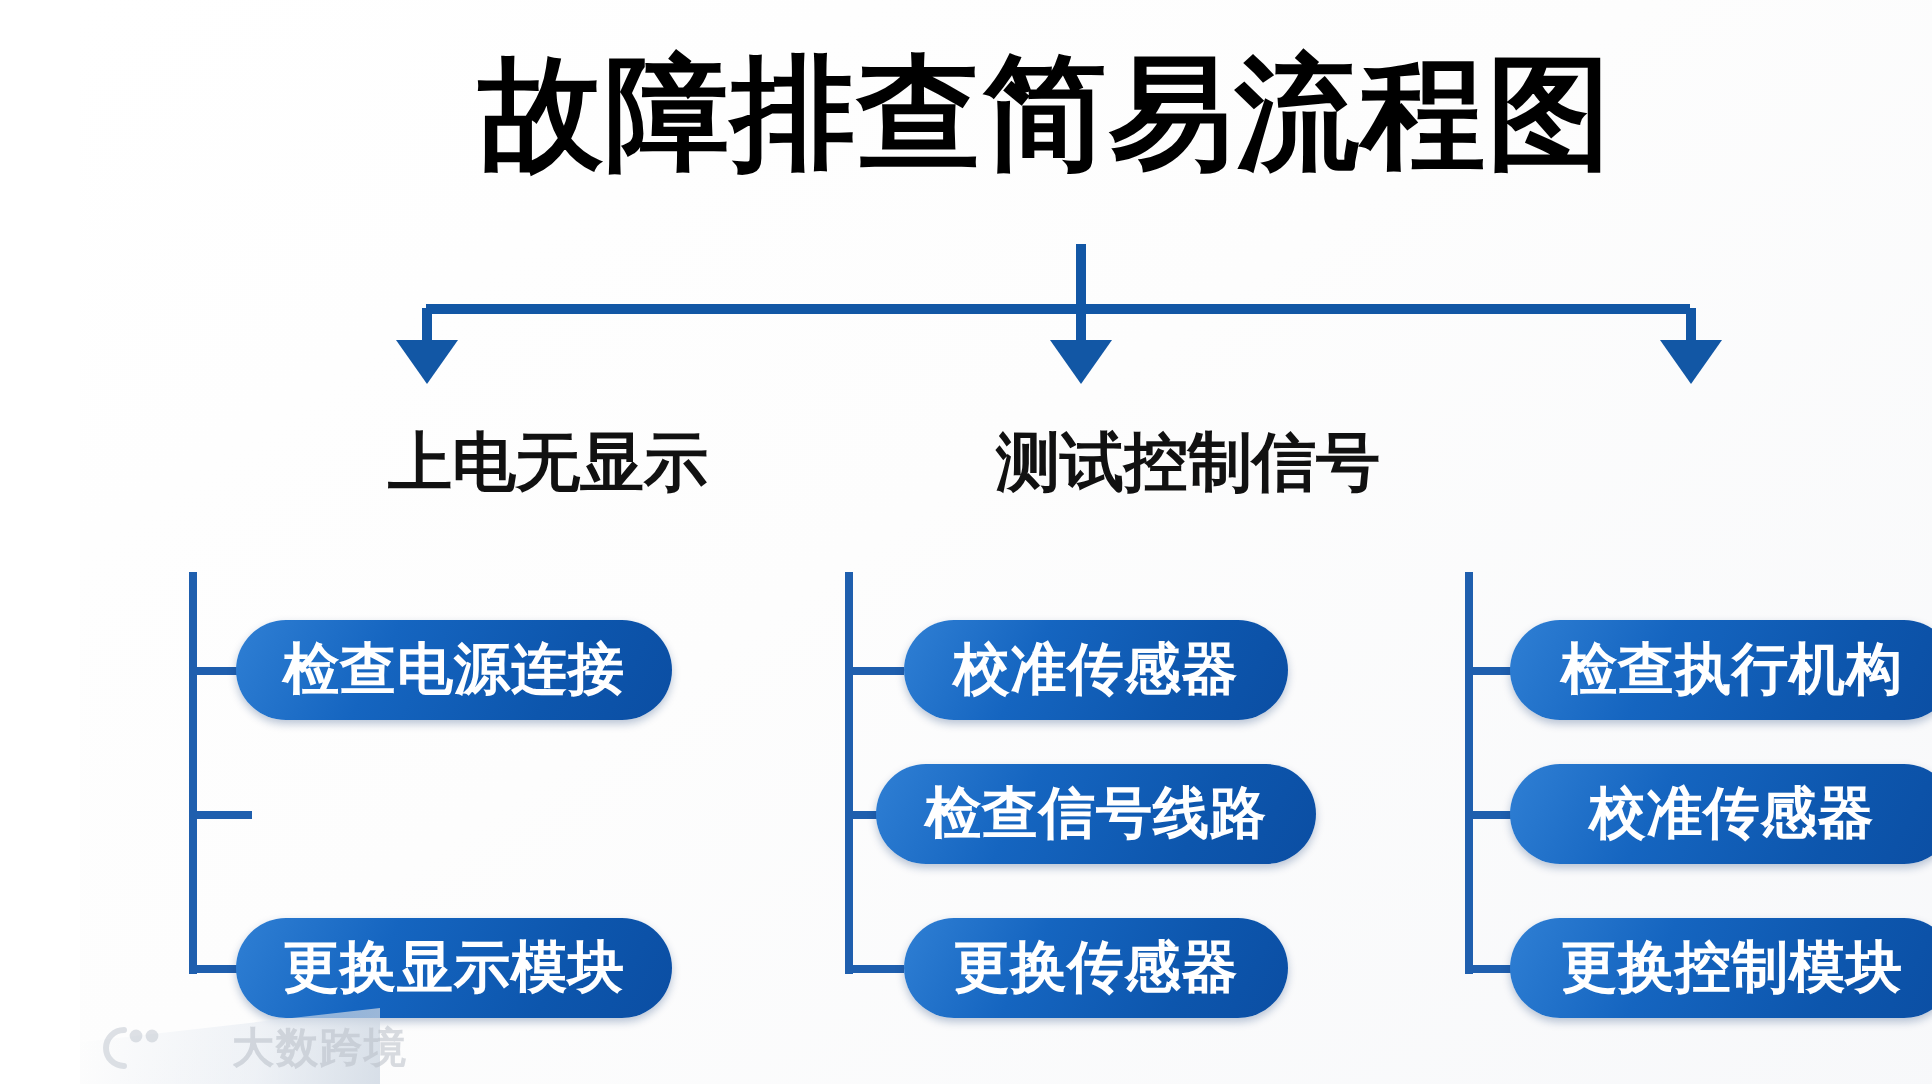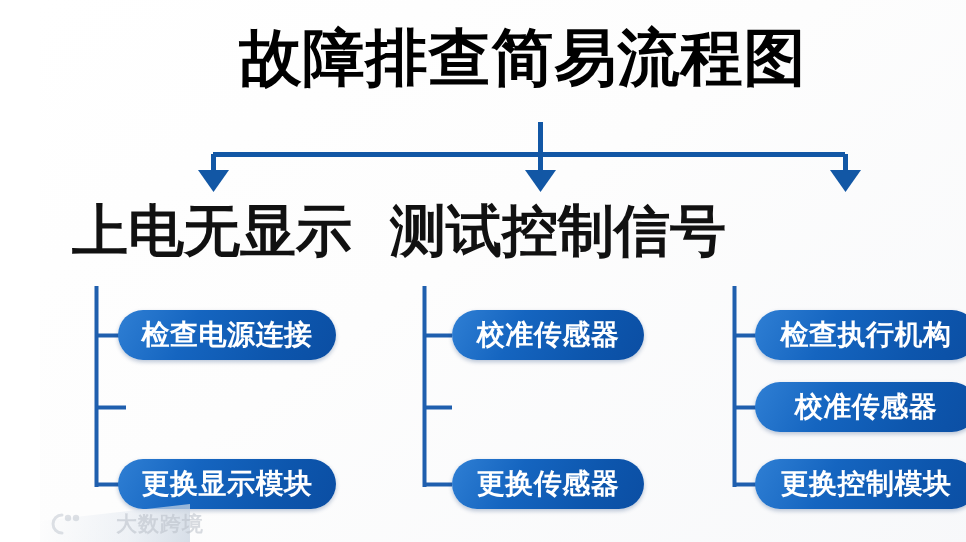--- a/index.html
+++ b/index.html
@@ -41,25 +41,25 @@
     top: 0;
     width: 966px;
     height: 542px;
     pointer-events: none;
   }
 
   
   .branch-head {
     position: absolute;
     top: 202px;
-    font-size: 56px;
+    font-size: 32px;
     line-height: 58px;
     font-weight: bold;
     color: #111111;
-    text-align: left;
+    text-align: right;
     white-space: nowrap;
   }
   .bh-1 { left: 32px;  width: 282px; }
   .bh-2 { left: 350px; width: 300px; }
   .bh-3 { left: 672px; width: 282px; }
 
   
   .pill {
     position: absolute;
     height: 50px;
@@ -167,20 +167,21 @@
     </g>
   </svg>
 
   <div class="branch-head bh-1">上电无显示</div>
   <div class="branch-head bh-2">测试控制信号</div>
 
   <div class="pill col1 row1">检查电源连接</div>
   <div class="pill col1 row3">更换显示模块</div>
 
   <div class="pill col2 narrow row1">校准传感器</div>
+  <div class="pill col2 wide row2">检查信号线路</div>
   <div class="pill col3 row1">检查执行机构</div>
 
   <div class="pill col2 narrow row3">更换传感器</div>
   <div class="pill col3 row2">校准传感器</div>
   <div class="pill col3 row3">更换控制模块</div>
 
   <div class="wm-corner"></div>
   <div class="watermark">
     <div class="wm-logo">
       <svg viewBox="0 0 34 26" width="34" height="26" xmlns="http://www.w3.org/2000/svg">

